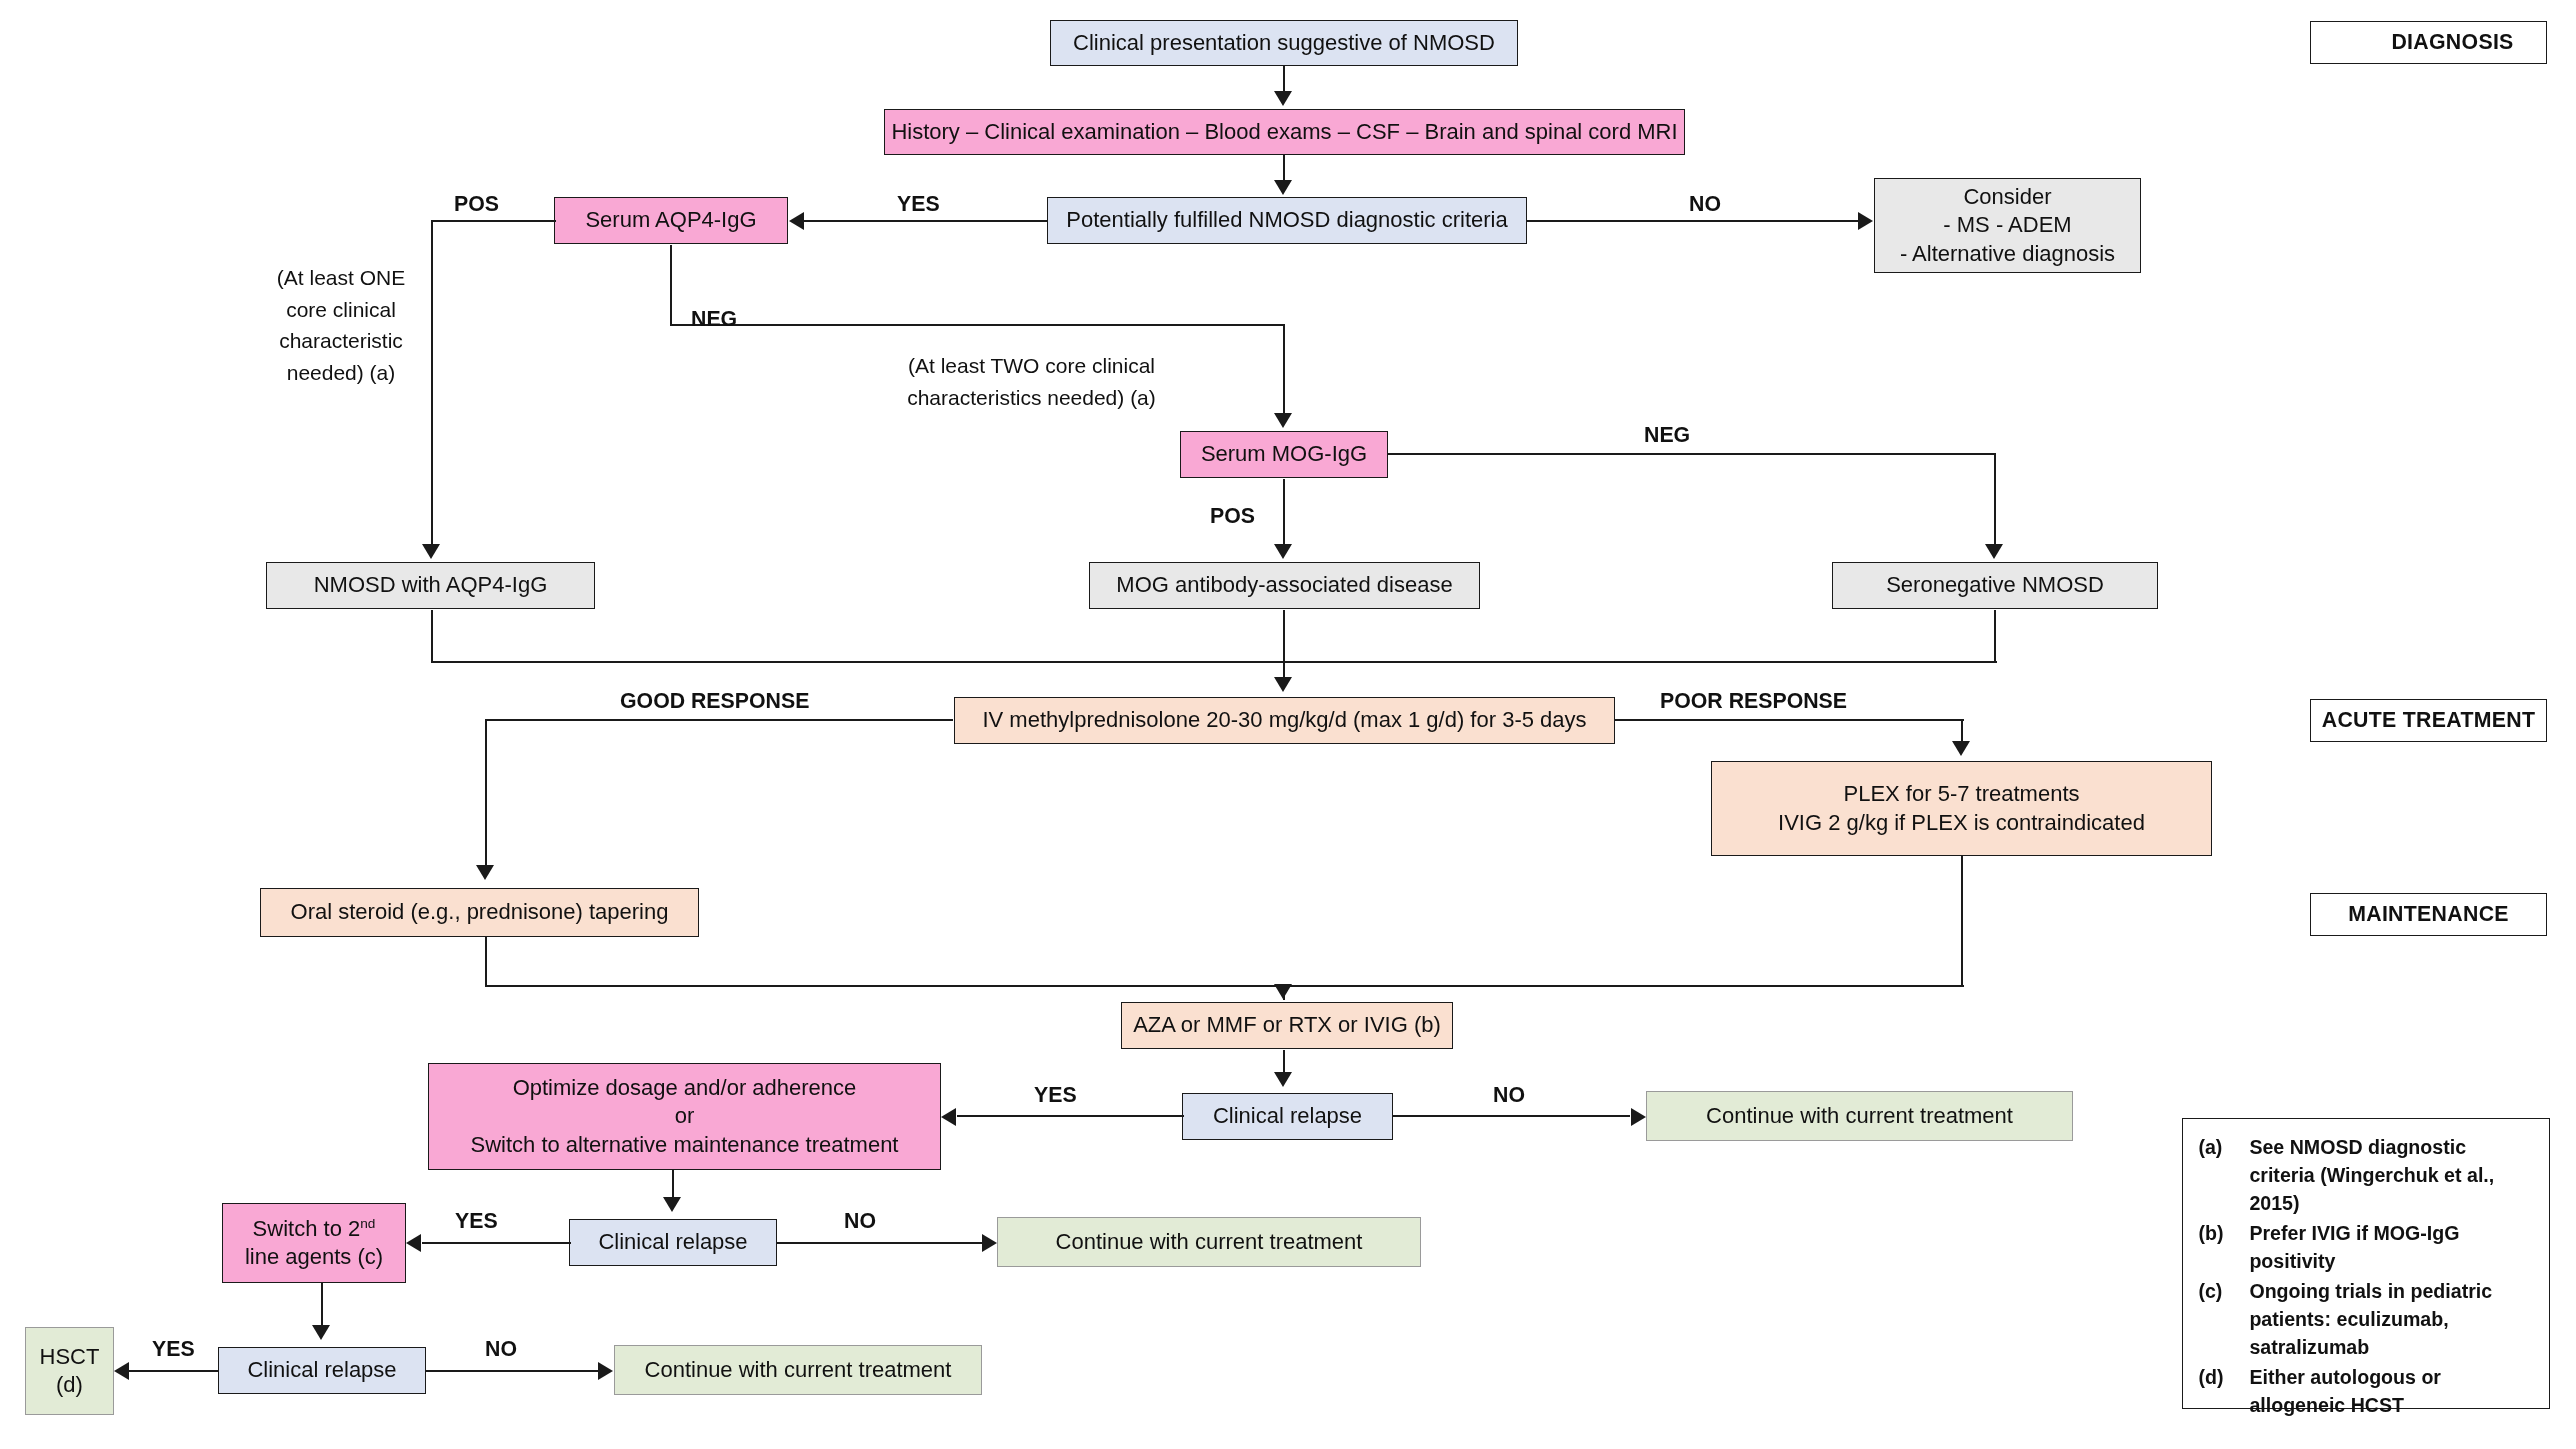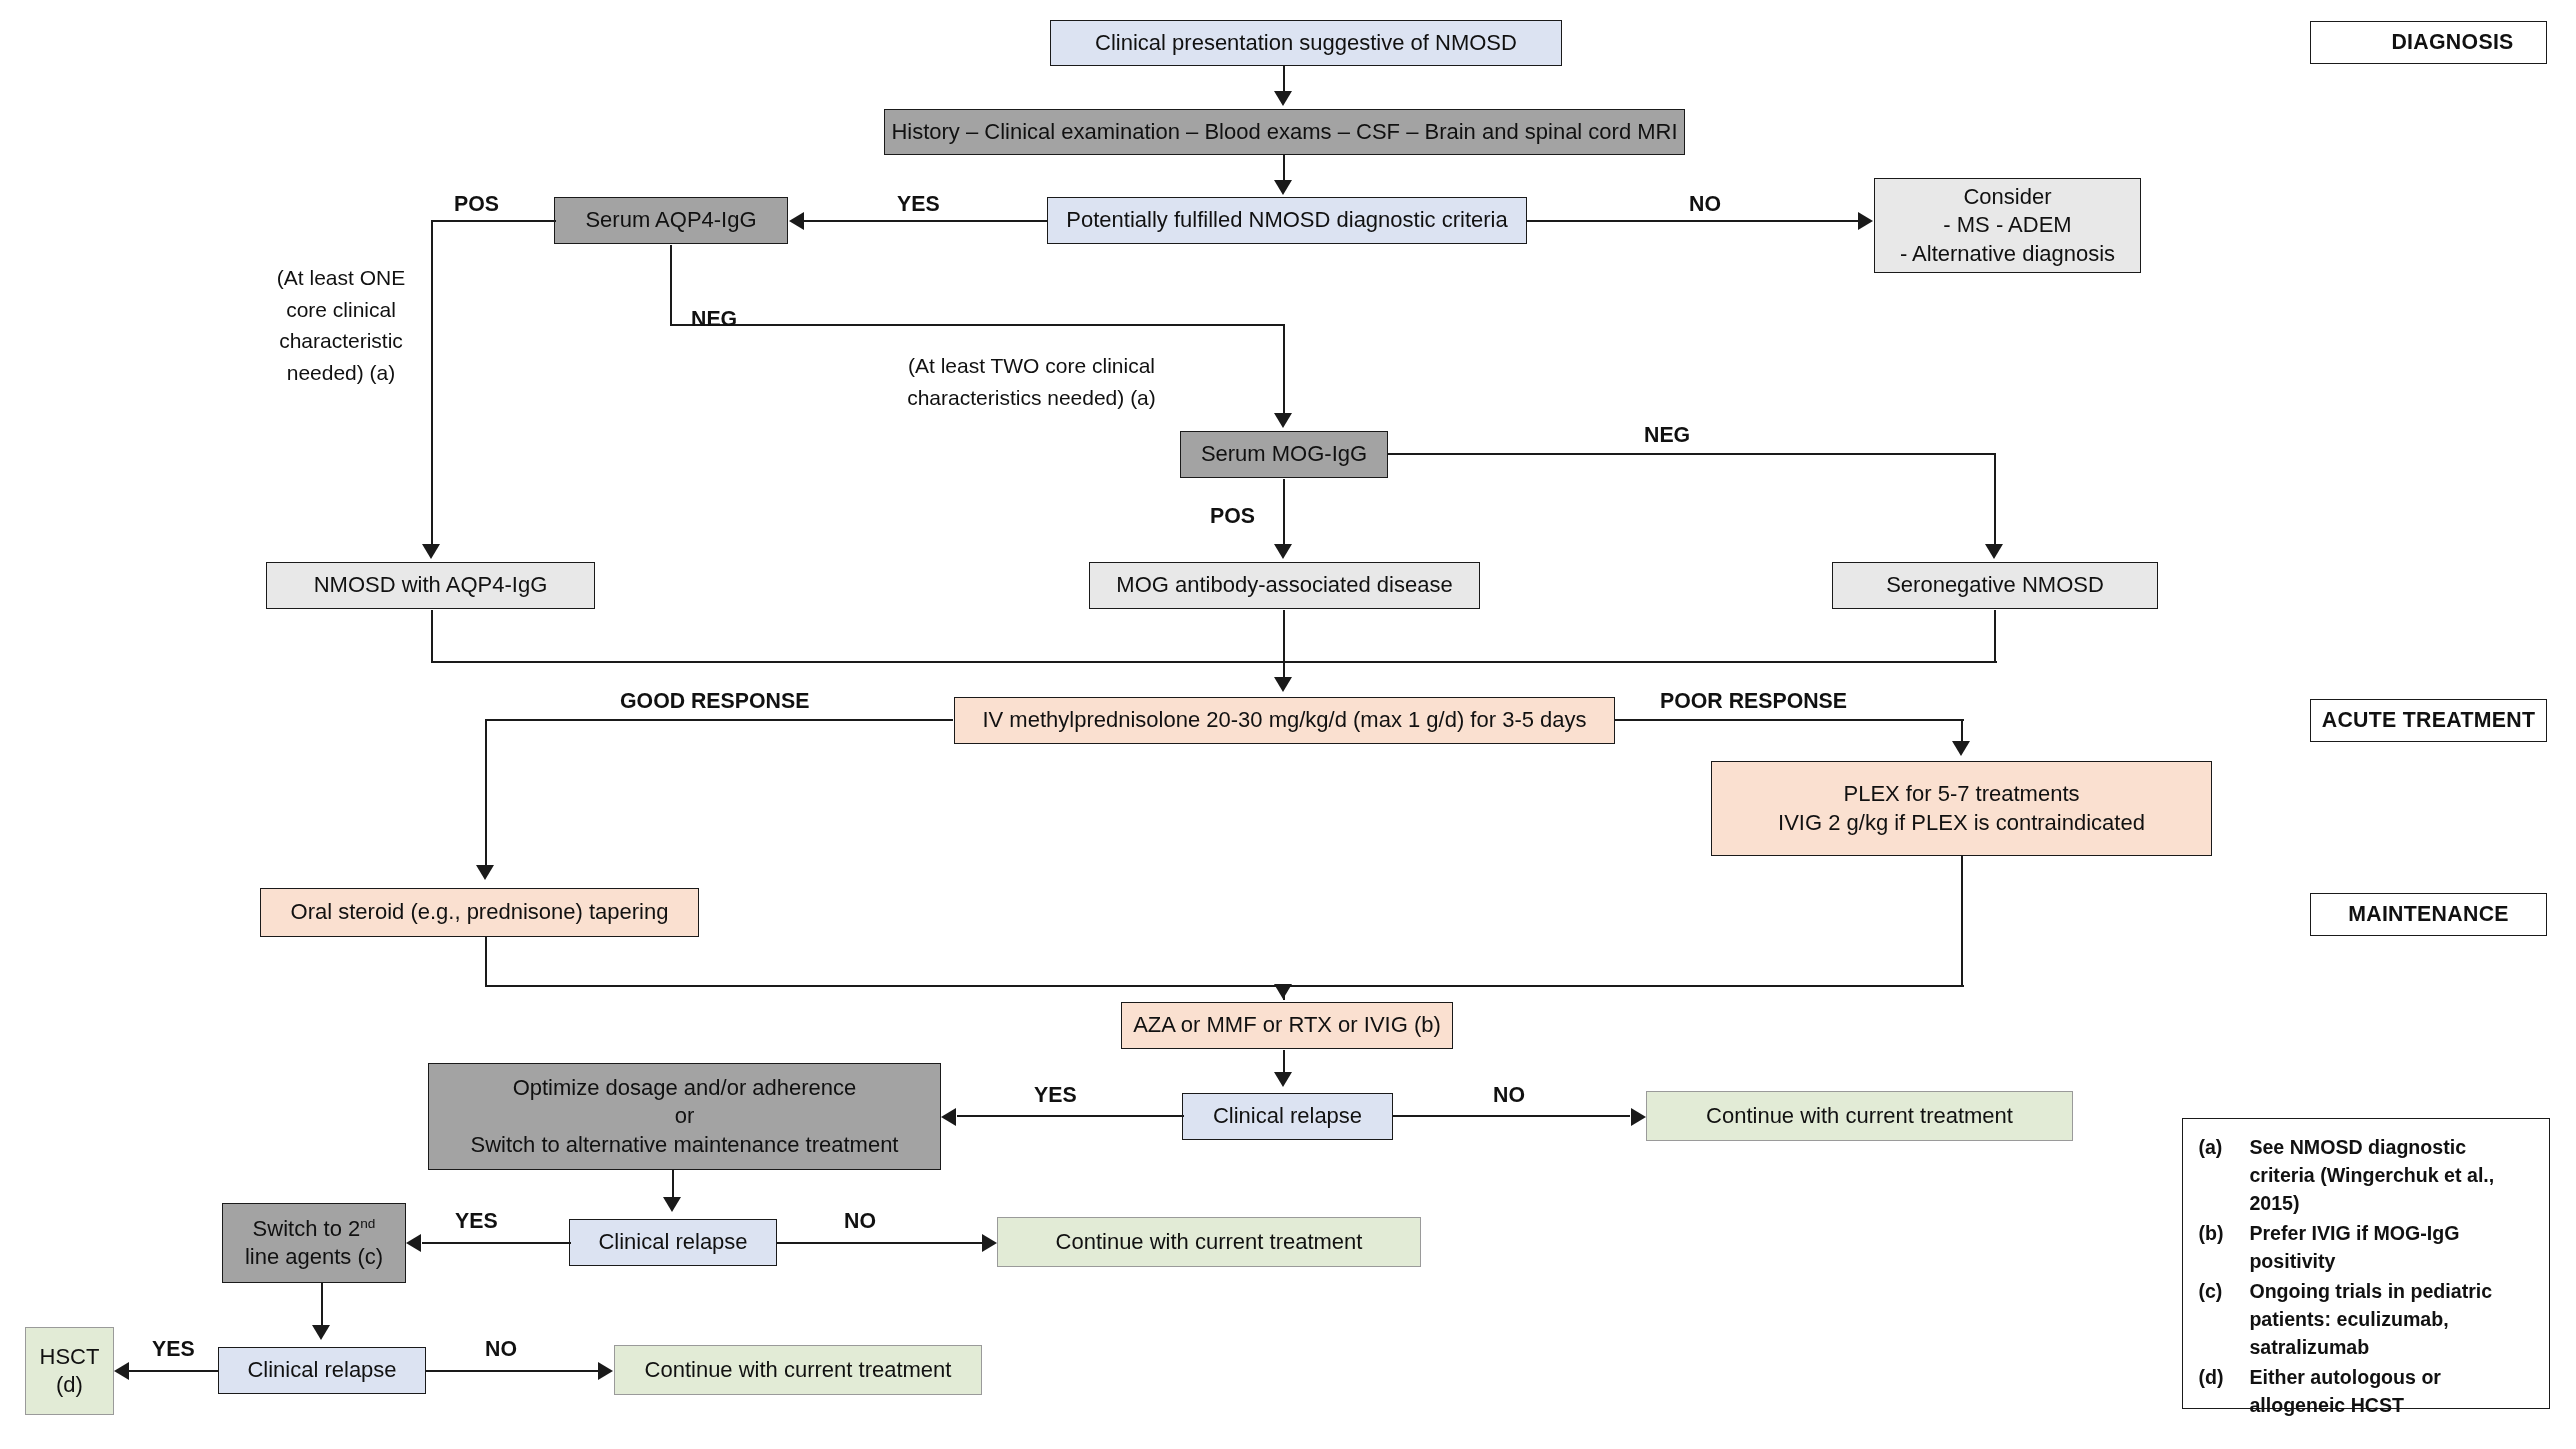--- a/index.html
+++ b/index.html
@@ -17,21 +17,21 @@
     display:flex;
     align-items:center;
     justify-content:center;
     text-align:center;
     font-size:22px;
     line-height:1.28;
     color:#111111;
     padding:2.4px 6px;
   }
   .n-blue{background:#dce3f2;}
-  .n-white{background:#a3a3a3;}
+  .n-white{background:#f9a8d4;}
   .n-gray{background:#e8e8e8;}
   .n-orange{background:#fae0d0;}
   .n-green{background:#e2ebd6;border:1.8px solid #9a9a9a;}
   .sec-label{
     position:absolute;box-sizing:border-box;
     border:1.8px solid #1a1a1a;background:#ffffff;
     display:flex;align-items:center;justify-content:center;
     font-weight:bold;font-size:21.3px;letter-spacing:0.3px;color:#111;
   }
   .edge-label{
@@ -62,21 +62,21 @@
 </style>
 </head>
 <body>
 
 <div id="canvas">
 
   <div class="sec-label" style="left:2310px;top:21px;width:237px;height:43px;padding-left:48px;">DIAGNOSIS</div>
   <div class="sec-label" style="left:2310px;top:699px;width:237px;height:43px;">ACUTE TREATMENT</div>
   <div class="sec-label" style="left:2310px;top:893px;width:237px;height:43px;">MAINTENANCE</div>
 
-  <div class="node n-blue" style="left:1050px;top:19.6px;width:512px;height:46px;">Clinical presentation suggestive of NMOSD</div>
+  <div class="node n-blue" style="left:1050px;top:19.6px;width:468px;height:46px;">Clinical presentation suggestive of NMOSD</div>
 
   <div class="node n-white" style="left:884px;top:109px;width:801px;height:46px;">History – Clinical examination – Blood exams – CSF – Brain and spinal cord MRI</div>
 
   <div class="node n-blue" style="left:1047px;top:197px;width:480px;height:47px;">Potentially fulfilled NMOSD diagnostic criteria</div>
 
   <div class="node n-white" style="left:554px;top:197px;width:234px;height:47px;">Serum AQP4-IgG</div>
 
   <div class="node n-gray" style="left:1874px;top:178px;width:267px;height:95px;flex-direction:column;justify-content:center;">
     <div>Consider</div>
     <div>- MS   - ADEM</div>

